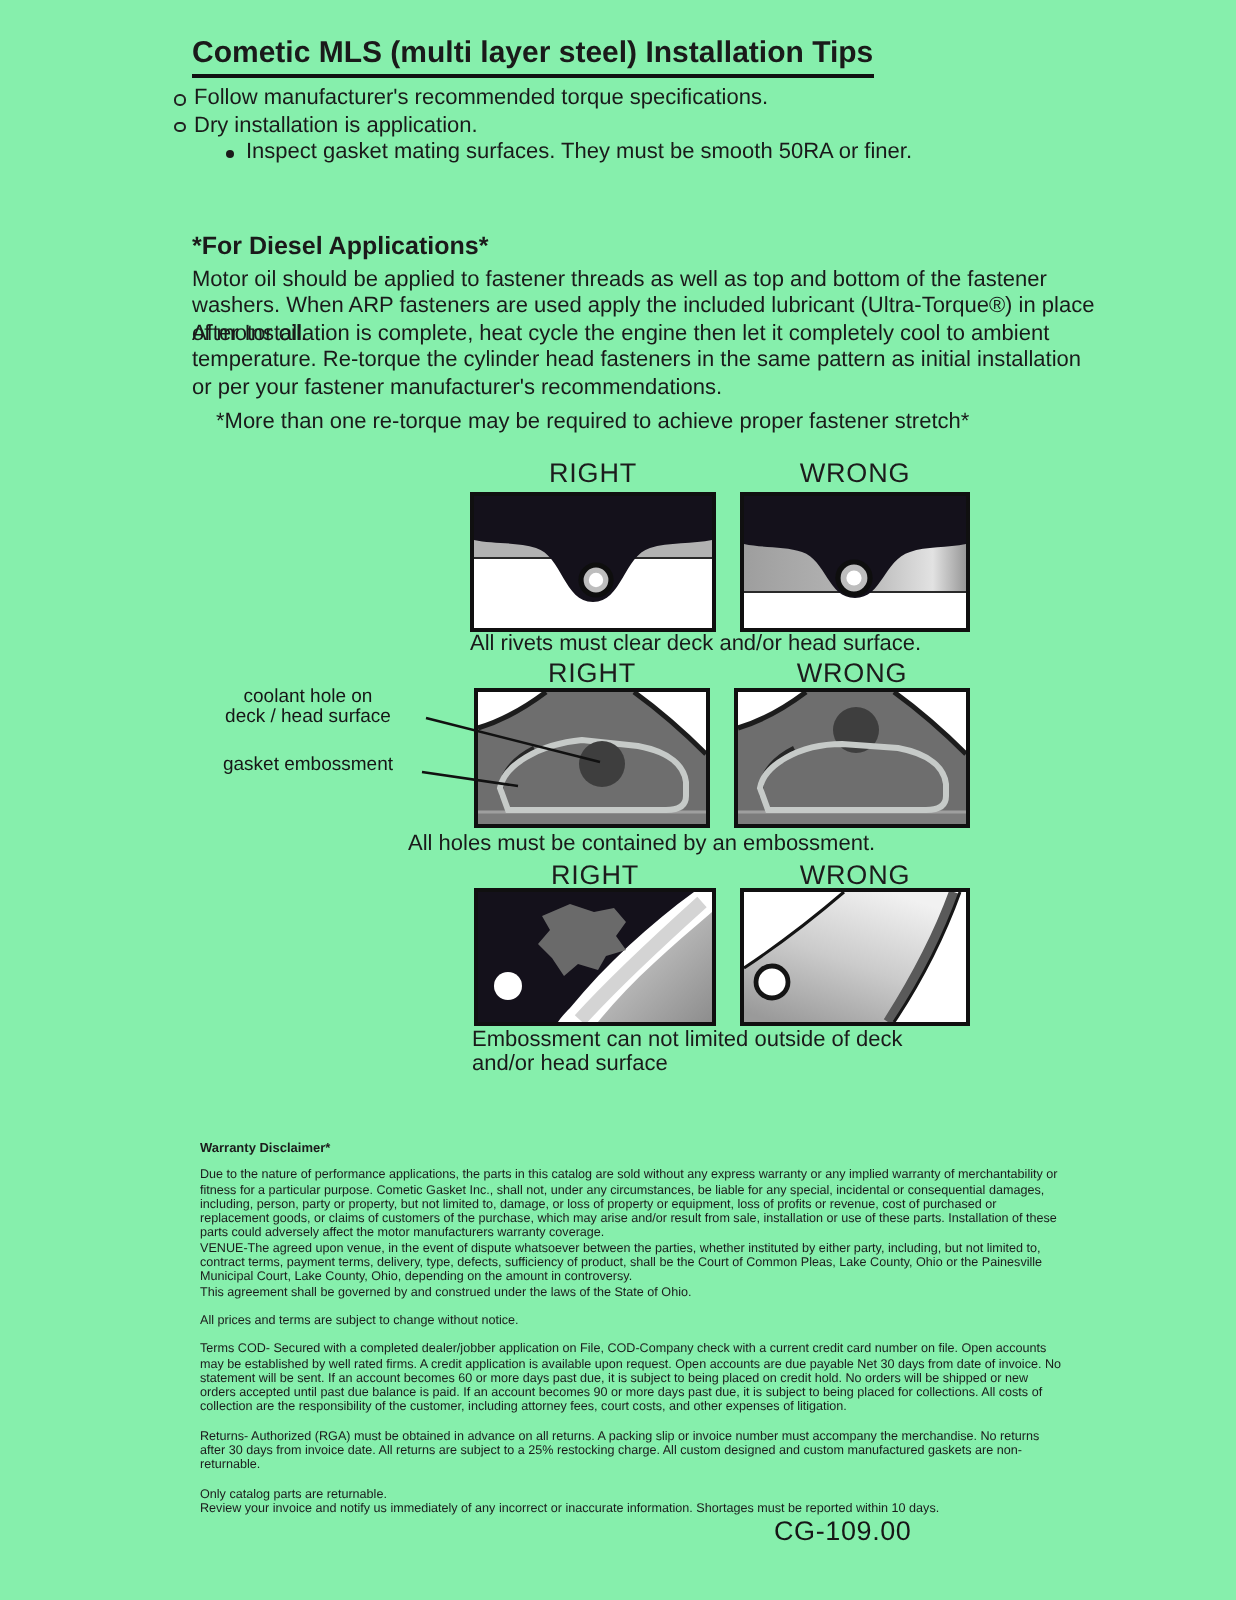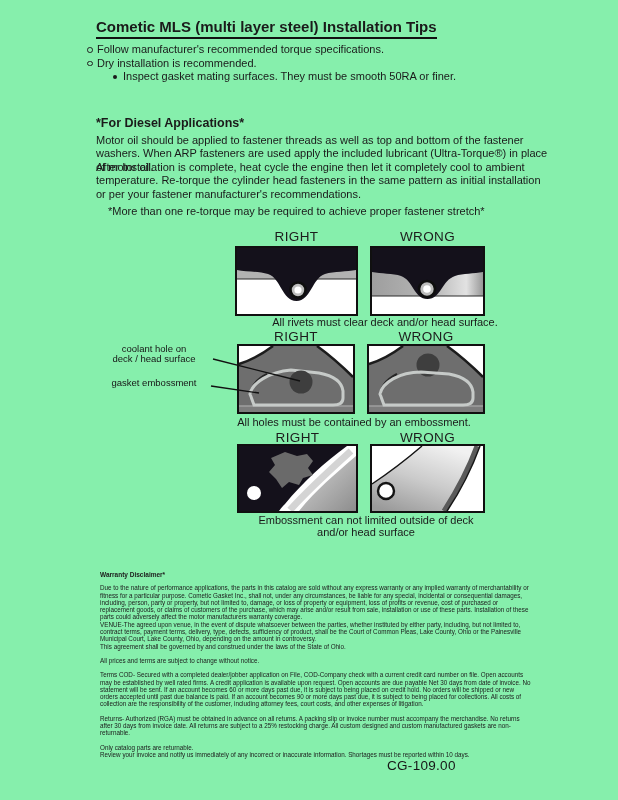--- a/index.html
+++ b/index.html
@@ -23,21 +23,21 @@
   .note{left:108px;top:205px;width:460px;}
   
   .dlabel{font-size:13.5px;letter-spacing:.4px;text-align:center;color:#1c1c1c;}
   .l-r1a{left:235px;top:229px;width:123px;}  .l-r1b{left:370px;top:229px;width:115px;}
   .l-r2a{left:237px;top:329px;width:118px;}  .l-r2b{left:367px;top:329px;width:118px;}
   .l-r3a{left:237px;top:430px;width:121px;}  .l-r3b{left:370px;top:430px;width:115px;}
   .panel{position:absolute;display:block;}
   .pa{left:235px;top:246px;} .pb{left:370px;top:246px;}
   .pc{left:237px;top:344px;} .pd{left:367px;top:344px;}
   .pe{left:237px;top:444px;} .pf{left:370px;top:444px;}
-  .cap{font-size:11px;line-height:12.4px;text-align:center;}
+  .cap{font-size:11px;line-height:12.4px;}
   .cap1{left:235px;top:316px;width:300px;}
   .cap2{left:204px;top:416px;width:300px;}
   .cap3{left:236px;top:514px;width:260px;}
   .callout{font-size:9.5px;line-height:10.3px;text-align:center;color:#161616;}
   .co1{left:98px;top:344px;width:112px;}
   .co2{left:98px;top:378px;width:112px;}
   .leaders{left:0;top:0;width:618px;height:800px;z-index:6;pointer-events:none;}
   
   .fineprint{left:100px;top:571px;width:433px;font-size:6.3px;line-height:7.3px;color:#1b1b1b;}
   .fineprint h3{font-size:6.5px;margin:0 0 6px 0;}
@@ -52,21 +52,21 @@
 
   <h1 class="abs title"><span>Cometic MLS (multi layer steel) Installation Tips</span></h1>
 
   <div class="abs bullets">
     <div class="b1">
       <span class="dot-open"></span>
       <span>Follow manufacturer's recommended torque specifications.</span>
     </div>
     <div class="b1">
       <span class="dot-open"></span>
-      <span>Dry installation is recommended.</span>
+      <span>Dry installation is application.</span>
     </div>
     <div class="b2">
       <span class="dot-fill"></span>
       <span>Inspect gasket mating surfaces.  They must be smooth 50RA or finer.</span>
     </div>
   </div>
 
   <h2 class="abs diesel-h">*For Diesel Applications*</h2>
   <p class="abs bodyp p1">Motor oil should be applied to fastener threads as well as top and bottom of the fastener washers. When ARP fasteners are used apply the included lubricant (Ultra-Torque®) in place of motor oil.</p>
   <p class="abs bodyp p2">After Installation is complete, heat cycle the engine then let it completely cool to ambient temperature. Re-torque the cylinder head fasteners in the same pattern as initial installation or per your fastener manufacturer's recommendations.</p>

